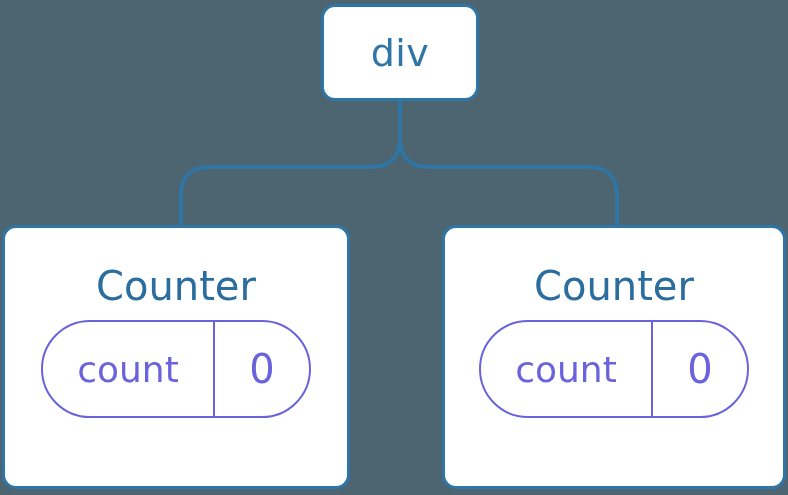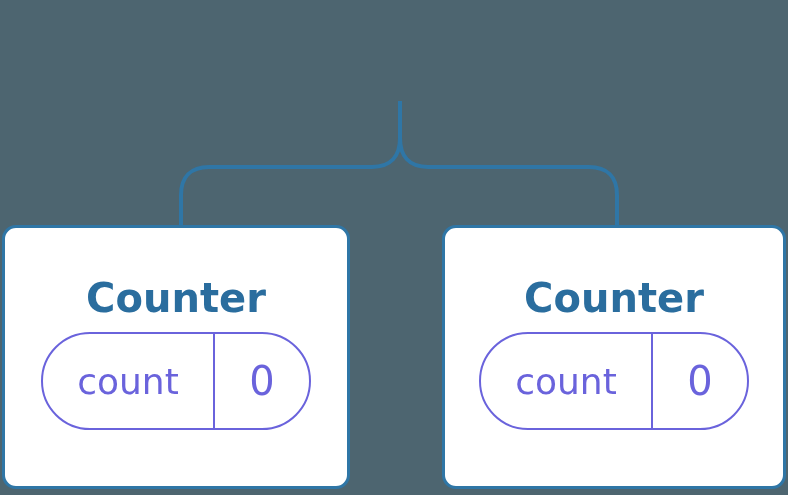--- a/index.html
+++ b/index.html
@@ -55,24 +55,24 @@
   .counter-node {
     top: 225px;
     height: 264px;
     display: flex;
     flex-direction: column;
     align-items: center;
   }
   .counter-node.left  { left: 2px;   width: 348px; }
   .counter-node.right { left: 442px; width: 344px; }
   .component-name {
-    margin-top: 48px;
+    margin-top: 36px;
     font-size: 40px;
     line-height: 44px;
-    font-weight: 700;
+    font-weight: 400;
     color: var(--component-name-blue);
   }
   .state-pill {
     margin-top: 12px;
     width: 270px;
     height: 98px;
     border: 2px solid var(--state-purple);
     border-radius: 49px;
     display: flex;
     align-items: stretch;
@@ -99,20 +99,23 @@
 <body>
 
 <div class="canvas">
 
   <svg class="connectors" viewBox="0 0 788 495" xmlns="http://www.w3.org/2000/svg">
     <path d="M400 101 L400 138"></path>
     <path d="M400 138 C400 156 391 167 372 167 L209 167 C191 167 181 177 181 195 L181 227"></path>
     <path d="M400 138 C400 156 409 167 428 167 L589 167 C607 167 617 177 617 195 L617 227"></path>
   </svg>
 
+  <div class="node root-node">
+    <span class="root-label">div</span>
+  </div>
 
   <div class="node counter-node left">
     <div class="component-name">Counter</div>
     <div class="state-pill">
       <div class="state-key-cell">
         <span>count</span>
       </div>
       <div class="state-value-cell">
         <span>0</span>
       </div>

